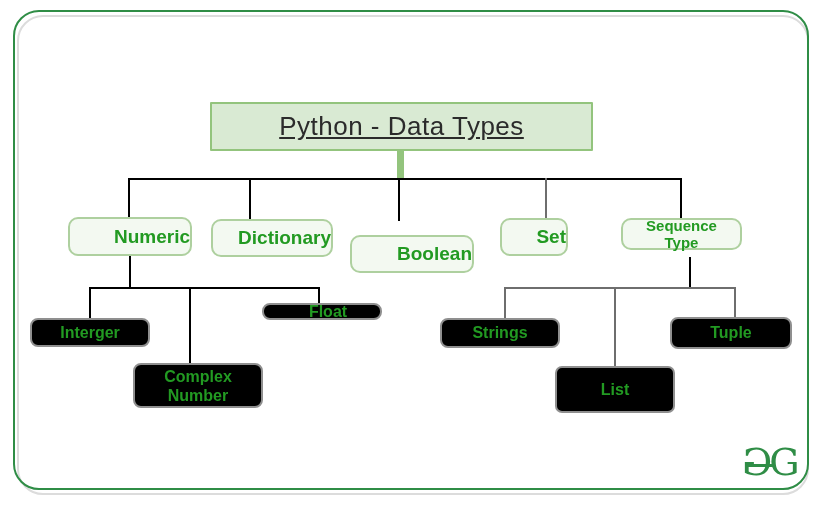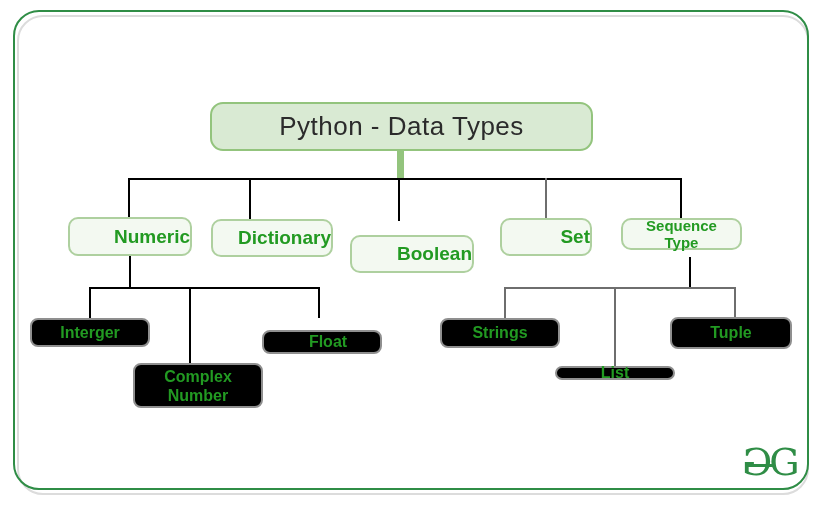--- a/index.html
+++ b/index.html
@@ -10,22 +10,22 @@
                 border:2px solid #dcdcdc;border-radius:26px;box-sizing:border-box;}
   .frame{position:absolute;left:13px;top:10px;width:796px;height:480px;
          border:2px solid #2f8d46;border-radius:26px;box-sizing:border-box;background:transparent;}
   
   .ln{position:absolute;background:#000000;}
   .ln.gray{background:#6e6e6e;}
   .stub{position:absolute;background:#93c47d;}
   
   .node{position:absolute;box-sizing:border-box;display:flex;align-items:center;justify-content:center;
         text-align:center;font-weight:bold;color:#229a22;}
-  .root-node{background:#d9ead3;border:2px solid #93c47d;border-radius:13px;
-             font-weight:normal;color:#2b2b2b;font-size:26px;letter-spacing:.5px;}
+  .root-node{background:#d9ead3;border:2px solid #93c47d;border-radius:1px;
+             font-weight:normal;color:#2b2b2b;font-size:26px;letter-spacing:.5px;text-decoration:underline;}
   .branch{background:#f3f9f1;border:2px solid #aed09f;border-radius:10px;font-size:19px;justify-content:flex-end;}
   .branch.small{font-size:15px;line-height:17px;padding:0 12px;}
   .leaf{background:#000000;border:2px solid #8f8f8f;border-radius:8px;font-size:16px;}
   .leaf.two-line{line-height:19px;padding:0 14px;}
   
   .logo{position:absolute;left:742px;top:442px;height:40px;display:flex;align-items:flex-start;
         font-family:"DejaVu Serif", serif;font-size:38px;line-height:40px;color:#2f8d46;}
   .logo .g1{display:inline-block;transform:scaleX(-1);margin-right:-3px;}
   .logo-bar{position:absolute;left:5px;top:22px;width:27px;height:3px;background:#2f8d46;}
 </style>
@@ -51,53 +51,53 @@
 
   <div class="node branch" style="left:68px;top:217px;width:124px;height:39px;">
     <span>Numeric</span>
   </div>
   <div class="node branch" style="left:211px;top:219px;width:122px;height:38px;">
     <span>Dictionary</span>
   </div>
   <div class="node branch" style="left:350px;top:235px;width:124px;height:38px;">
     <span>Boolean</span>
   </div>
-  <div class="node branch" style="left:500px;top:218px;width:92px;height:38px;">
+  <div class="node branch" style="left:500px;top:218px;width:68px;height:38px;">
     <span>Set</span>
   </div>
   <div class="node branch small" style="left:621px;top:218px;width:121px;height:32px;">
     <span>Sequence Type</span>
   </div>
 
   <div class="ln" style="left:129px;top:256px;width:2px;height:32px;"></div>
   <div class="ln" style="left:89px;top:287px;width:231px;height:2px;"></div>
   <div class="ln" style="left:89px;top:288px;width:2px;height:30px;"></div>
   <div class="ln" style="left:189px;top:288px;width:2px;height:76px;"></div>
   <div class="ln" style="left:318px;top:288px;width:2px;height:30px;"></div>
 
   <div class="node leaf" style="left:30px;top:318px;width:120px;height:29px;">
     <span>Interger</span>
   </div>
   <div class="node leaf two-line" style="left:133px;top:363px;width:130px;height:45px;">
     <span>Complex Number</span>
   </div>
-  <div class="node leaf" style="left:262px;top:330px;width:120px;height:24px;padding-left:12px;">
+  <div class="node leaf" style="left:262px;top:303px;width:120px;height:17px;padding-left:12px;">
     <span>Float</span>
   </div>
 
   <div class="ln" style="left:689px;top:257px;width:2px;height:31px;"></div>
   <div class="ln gray" style="left:504px;top:287px;width:232px;height:2px;"></div>
   <div class="ln gray" style="left:504px;top:288px;width:2px;height:30px;"></div>
   <div class="ln gray" style="left:614px;top:288px;width:2px;height:79px;"></div>
   <div class="ln gray" style="left:734px;top:288px;width:2px;height:30px;"></div>
 
   <div class="node leaf" style="left:440px;top:318px;width:120px;height:30px;">
     <span>Strings</span>
   </div>
-  <div class="node leaf" style="left:555px;top:366px;width:120px;height:14px;border-radius:7px;">
+  <div class="node leaf" style="left:555px;top:366px;width:120px;height:47px;border-radius:7px;">
     <span>List</span>
   </div>
   <div class="node leaf" style="left:670px;top:317px;width:122px;height:32px;justify-content:center;">
     <span>Tuple</span>
   </div>
 
   <div class="logo">
     <span class="g1">G</span>
     <span class="g2">G</span>
     <span class="logo-bar"></span>

